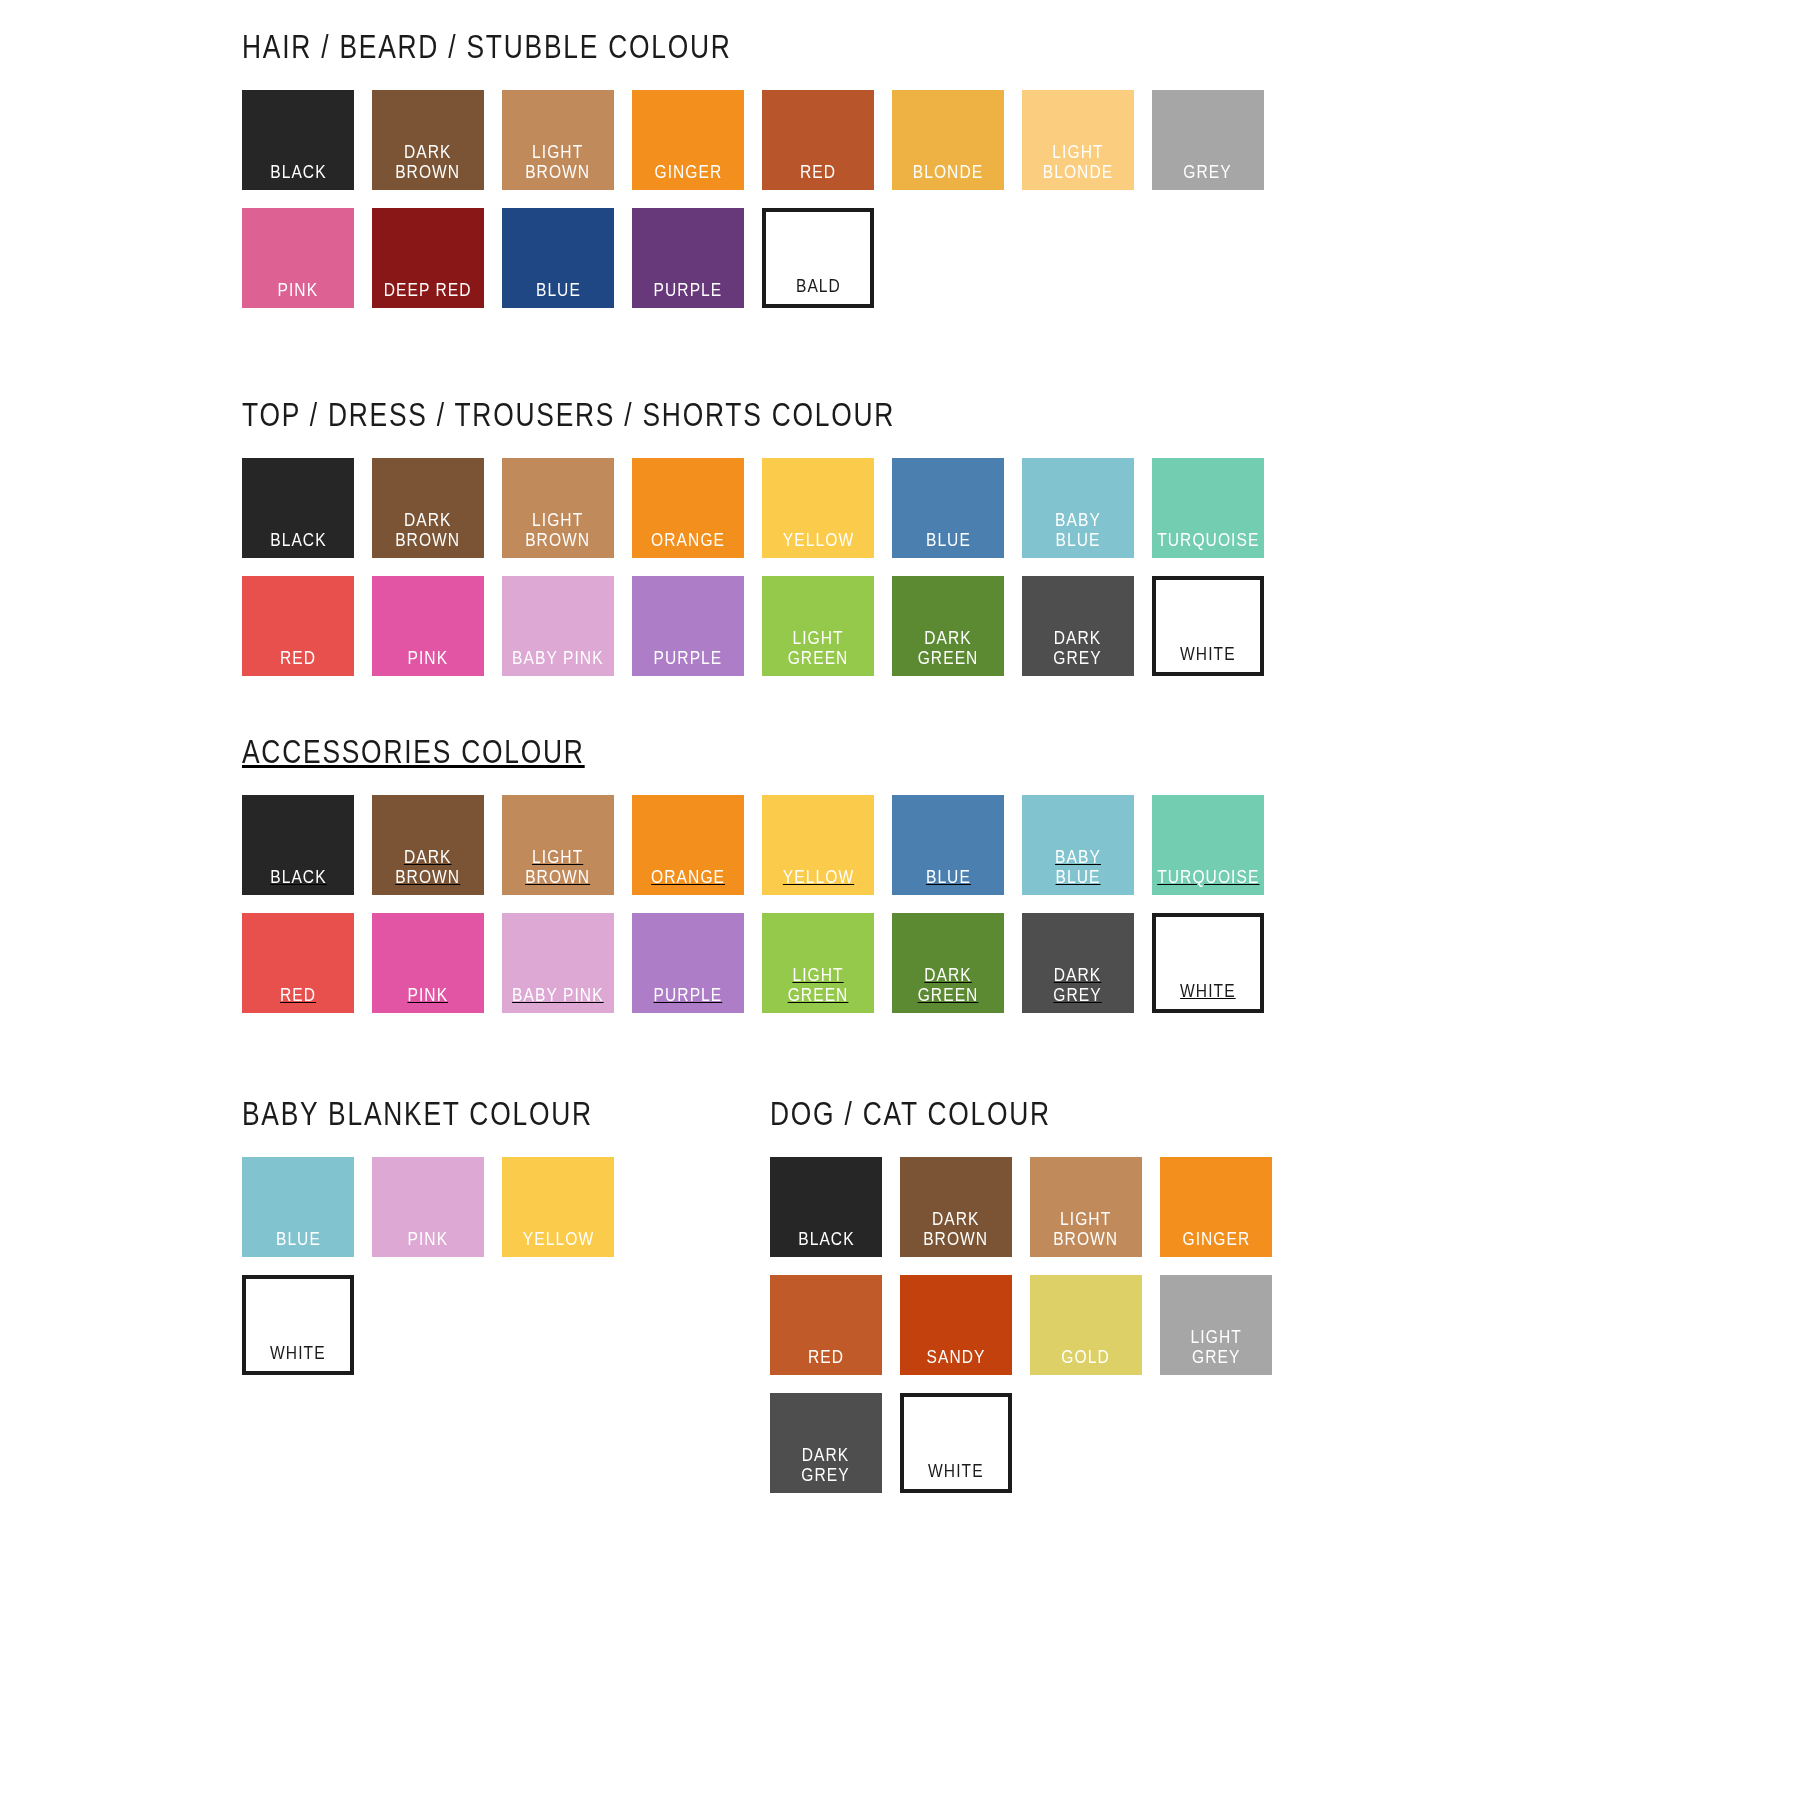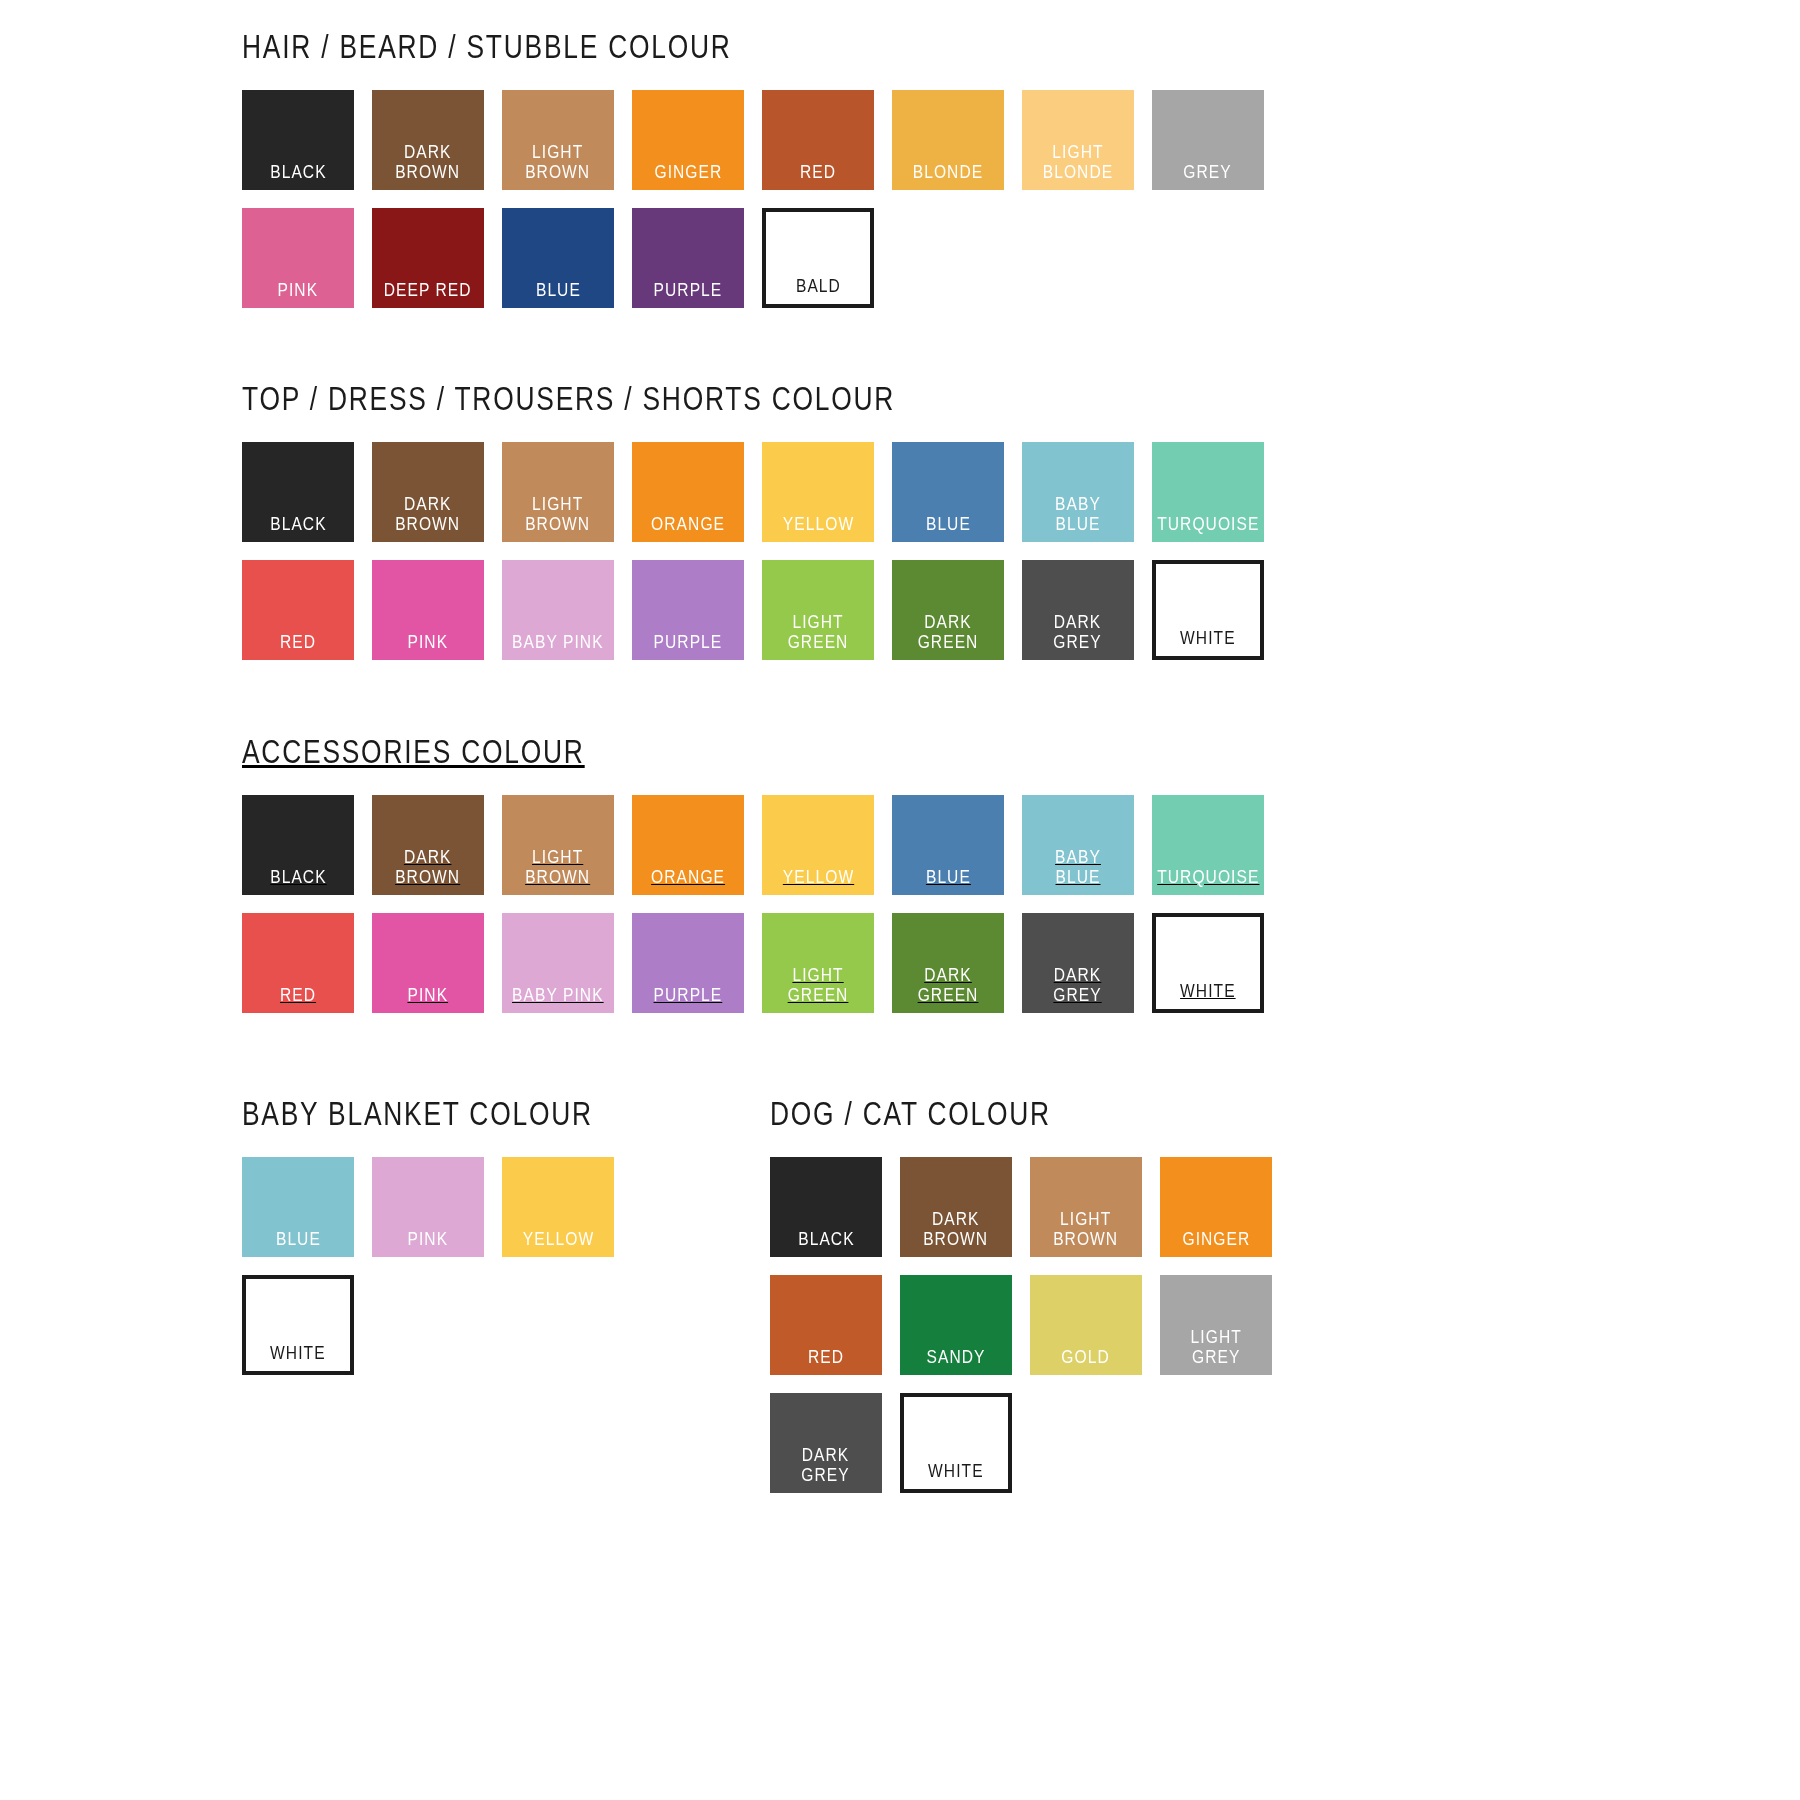--- a/index.html
+++ b/index.html
@@ -76,21 +76,21 @@
     white-space: pre-line;
     text-transform: uppercase;
   }
 
   .swatch.outlined .swatch-label {
     color: #1b1b1b;
   }
 
   
   #sec-hair      { left: 242px; top: 30px; }
-  #sec-top       { left: 242px; top: 382px; }
+  #sec-top       { left: 242px; top: 398px; }
   #sec-access    { left: 242px; top: 735px; text-decoration: underline; }
   #sec-blanket   { left: 242px; top: 1097px; }
   #sec-pet       { left: 770px; top: 1097px; }
 
   .rows-gap { height: 18px; }
   .head-gap { height: 27px; }
 </style>
 </head>
 <body>
 
@@ -317,21 +317,21 @@
           </div>
           <div class="swatch" style="background: rgb(243, 144, 29);">
             <div class="swatch-label" style="color: rgb(255, 255, 255);">GINGER</div>
           </div>
         </div>
         <div class="rows-gap"></div>
         <div class="swatch-row">
           <div class="swatch" style="background: rgb(192, 90, 40);">
             <div class="swatch-label" style="color: rgb(255, 255, 255);">RED</div>
           </div>
-          <div class="swatch" style="background: #15803d;">
+          <div class="swatch" style="background: #c2410c;">
             <div class="swatch-label" style="color: rgb(255, 255, 255);">SANDY</div>
           </div>
           <div class="swatch" style="background: rgb(220, 208, 102);">
             <div class="swatch-label" style="color: rgb(255, 255, 255);">GOLD</div>
           </div>
           <div class="swatch" style="background: rgb(166, 166, 166);">
             <div class="swatch-label" style="color: rgb(255, 255, 255);">LIGHT
 GREY</div>
           </div>
         </div>

